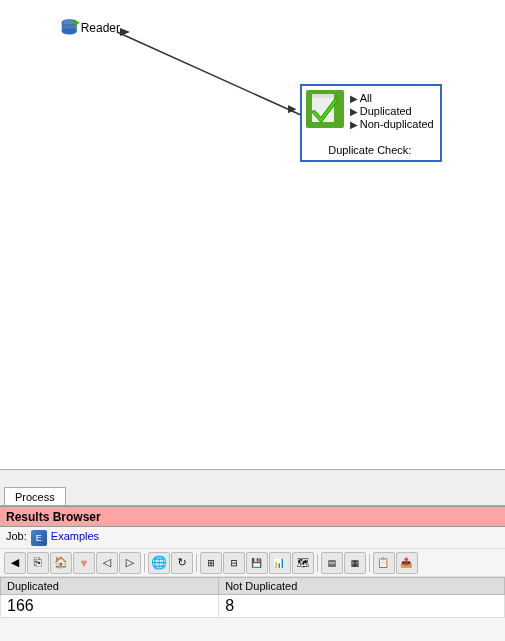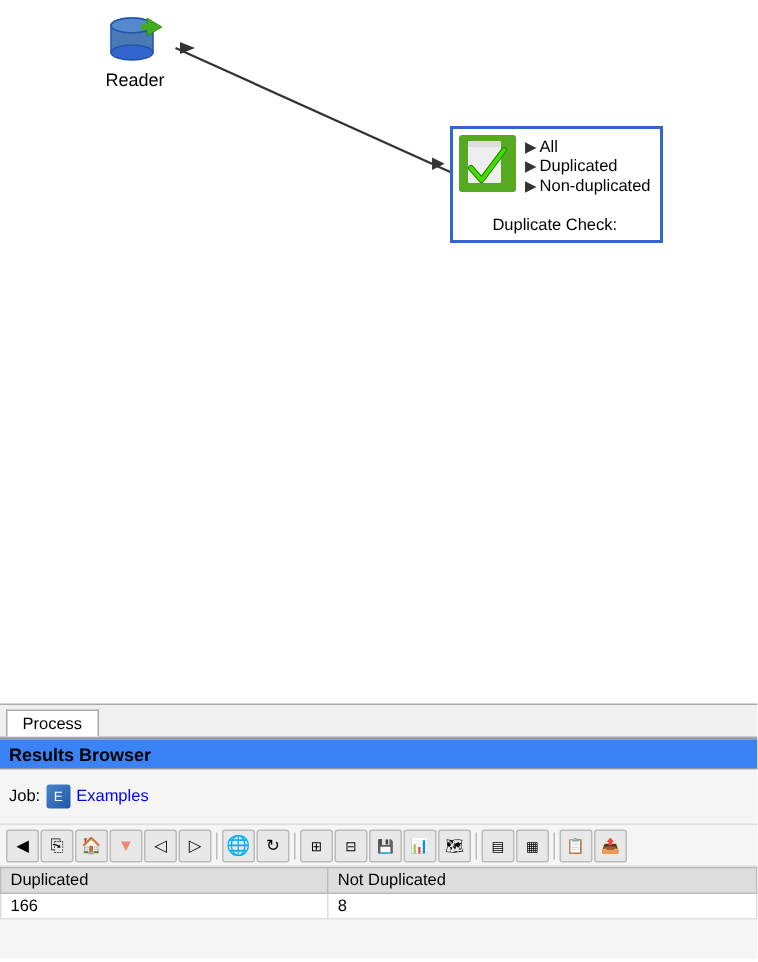--- a/index.html
+++ b/index.html
@@ -21,21 +21,21 @@
       position: relative;
       border-bottom: 1px solid #aaa;
     }
 
     
     .reader-node {
       position: absolute;
       top: 10px;
       left: 60px;
       display: flex;
-      flex-direction: column;
+      flex-direction: row;
       align-items: center;
       width: 60px;
     }
 
     
     .dup-check-node {
       position: absolute;
       top: 84px;
       left: 300px;
       border: 2px solid #3366cc;
@@ -82,21 +82,21 @@
       position: absolute;
       top: 0;
       left: 0;
       width: 100%;
       height: 100%;
       pointer-events: none;
     }
 
     
     .tab-bar {
-      height: 22px;
+      height: 36px;
       background: #f0f0f0;
       border-bottom: 1px solid #aaa;
       display: flex;
       align-items: flex-end;
       padding-left: 4px;
       text-align: right;
     }
 
     .tab {
       background: #e0e0e0;
@@ -115,34 +115,34 @@
     }
 
     
     .results-browser {
       height: 147px;
       background: #f5f5f5;
       border-top: 1px solid #999;
     }
 
     .results-header {
-      background: #3b82f6;
+      background: #fca5a5;
       padding: 3px 6px;
       font-size: 12px;
       font-weight: bold;
       border-bottom: 1px solid #999;
       height: 20px;
       display: flex;
       align-items: center;
     }
 
     .results-job-bar {
       display: flex;
-      align-items: center;
-      padding: 18px 6px;
+      align-items: flex-start;
+      padding: 3px 6px;
       font-size: 11px;
       gap: 4px;
       border-bottom: 1px solid #ddd;
       height: 22px;
       background: #f5f5f5;
     }
 
     .job-icon {
       width: 16px;
       height: 16px;
@@ -197,21 +197,21 @@
       border: 1px solid #bbb;
       padding: 2px 6px;
       font-size: 11px;
       text-align: left;
       font-weight: normal;
     }
 
     .data-table td {
       border: 1px solid #ddd;
       padding: 2px 6px;
-      font-size: 11px;
+      font-size: 16px;
       background: #fff;
     }
 
     
     .db-svg {
       width: 40px;
       height: 36px;
     }
 
     

